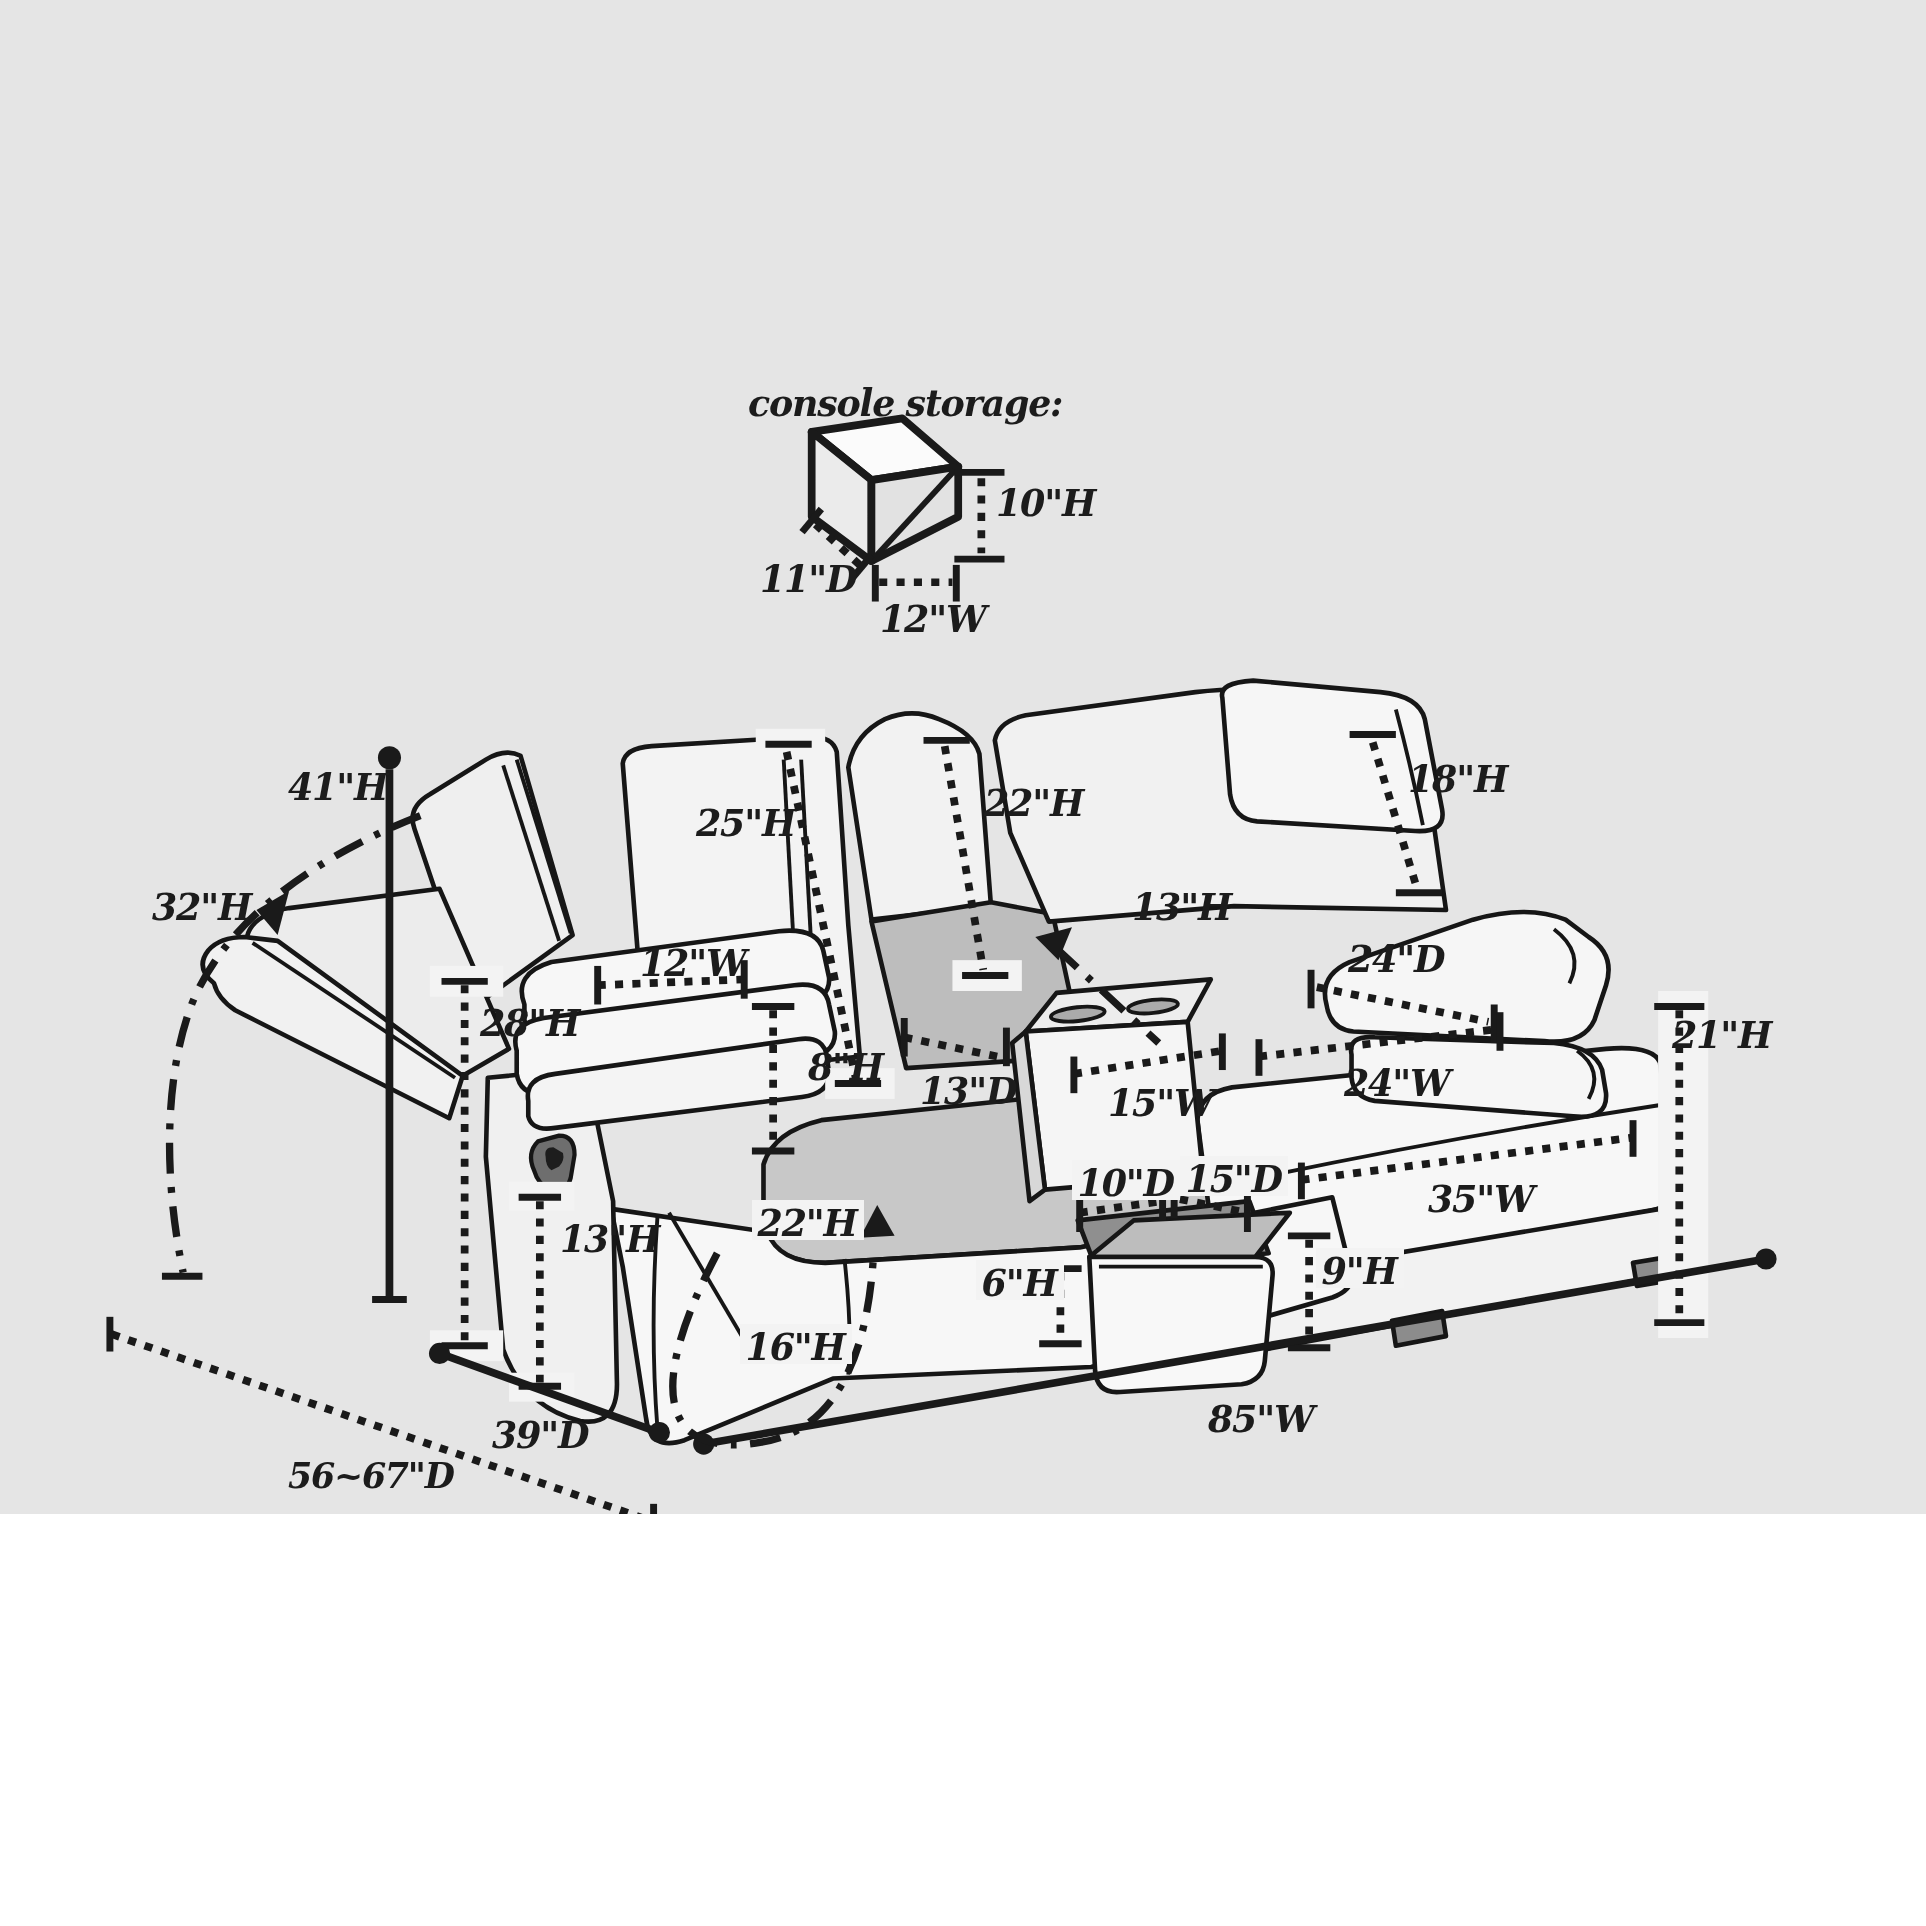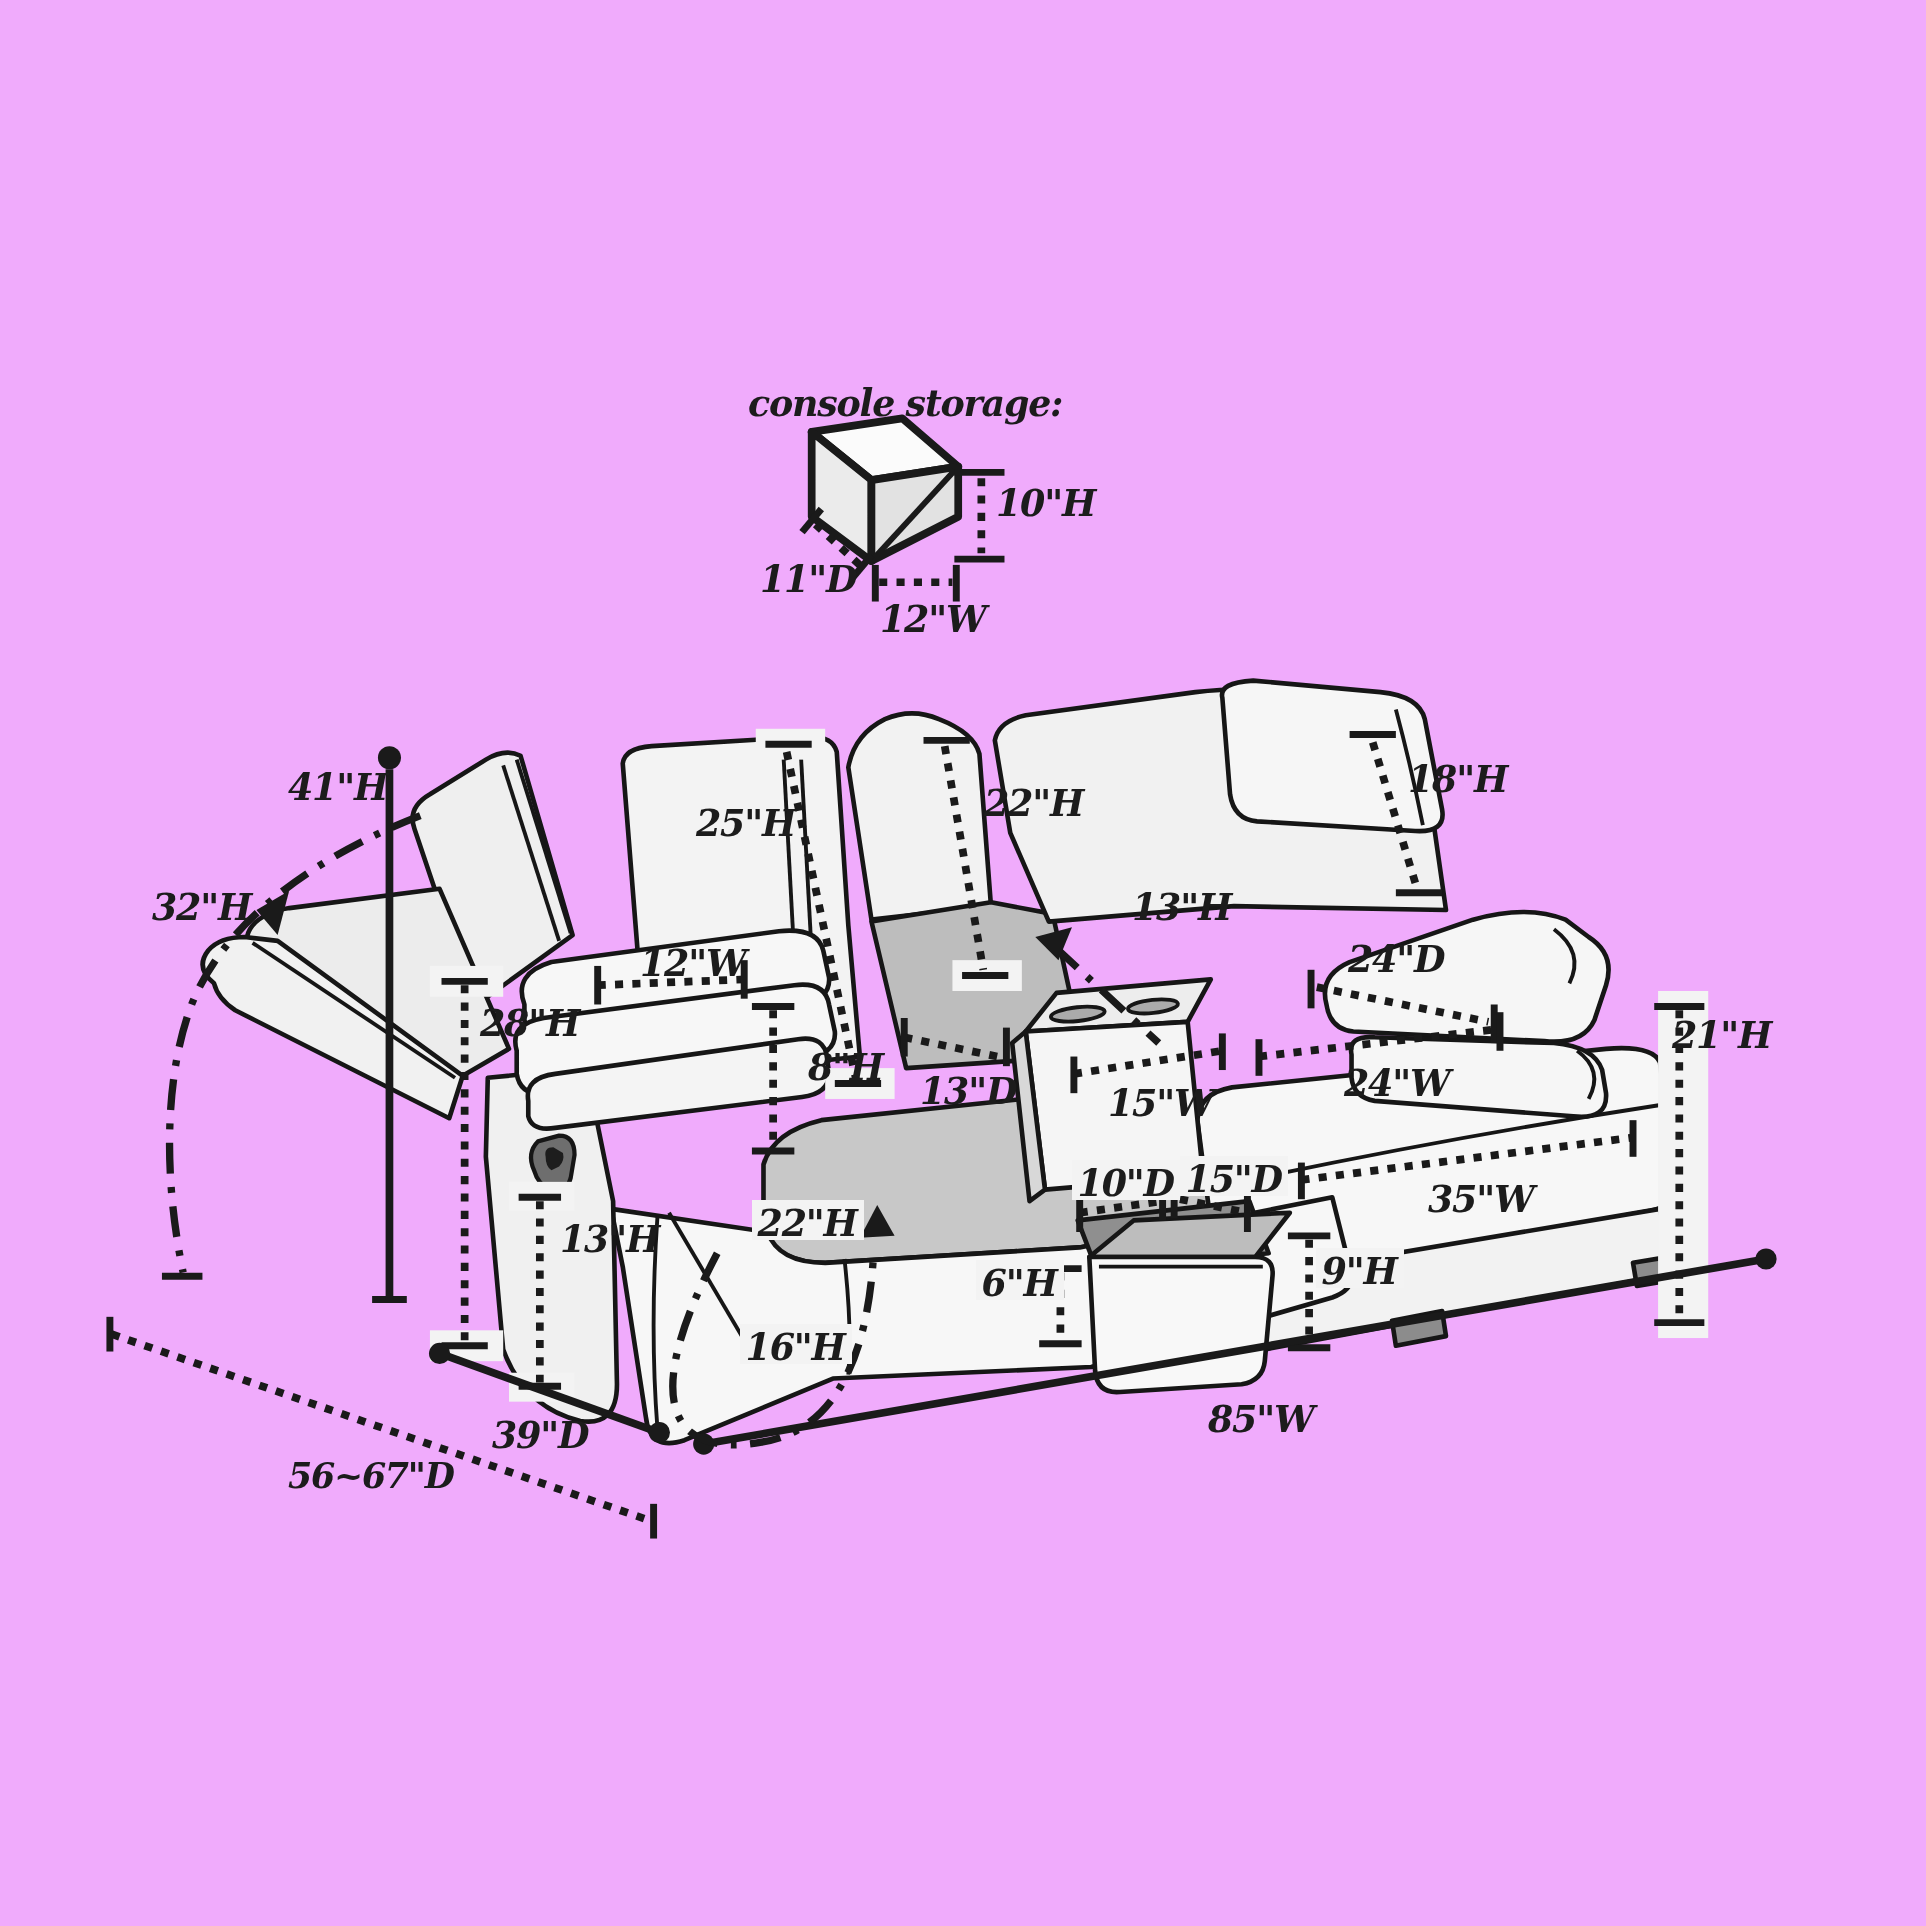--- a/index.html
+++ b/index.html
@@ -1,17 +1,17 @@
 <!DOCTYPE html>
 <html style="font-size:7.7px"><head>
 <meta charset="utf-8">
 <style>
   html,body{margin:0;padding:0;background:#ffffff;}
   body{width:1926px;height:1926px;}
-  .viewport{position:relative;width:1926px;height:1926px;background:#f0abfc;overflow:hidden;
+  .viewport{position:relative;width:1926px;height:1514px;background:#e5e5e5;overflow:hidden;
             font-family:"DejaVu Serif","Liberation Serif",serif;}
   .stage{position:absolute;left:0;top:0;width:482px;height:482px;
          transform:scale(4);transform-origin:0 0;}
   .stage svg{position:absolute;left:0;top:0;}
   .lbl{position:absolute;font-style:italic;font-weight:bold;font-size:9.1px;
        letter-spacing:-0.3px;color:#1c1c1c;white-space:nowrap;line-height:1;}
   .lbl.bg{background:#f3f3f3;padding:0.5px 1.4px;}
   .title{font-size:9.1px;}
   .small{font-size:8.7px;}
 </style>

